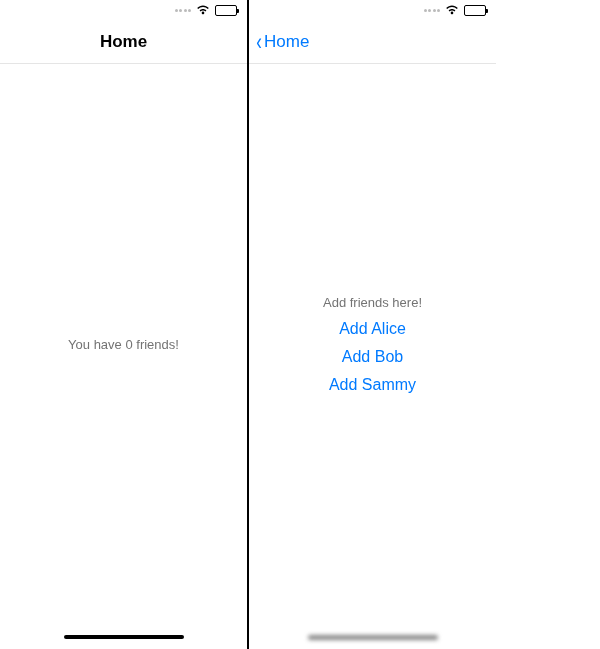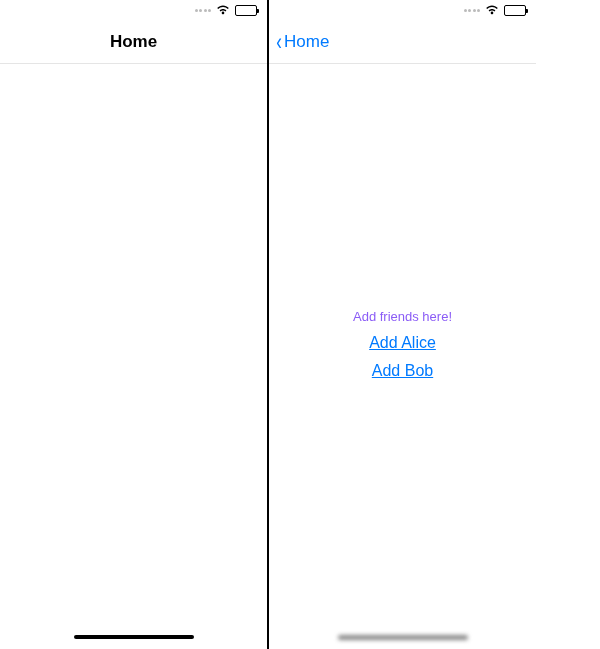--- a/index.html
+++ b/index.html
@@ -5,21 +5,21 @@
     * { margin: 0; padding: 0; box-sizing: border-box; }
     body {
       font-family: -apple-system, BlinkMacSystemFont, "Segoe UI", Helvetica, Arial, sans-serif;
       background: #fff;
       width: 600px;
       height: 649px;
       display: flex;
       overflow: hidden;
     }
     .phone {
-      width: 268px;
+      width: 248px;
       height: 649px;
       position: relative;
       background: #fff;
       display: flex;
       flex-direction: column;
     }
     .phone.left { border-right: 1px solid #000; }
     .phone.right { border-left: 1px solid #000; }
 
     
@@ -102,28 +102,27 @@
       display: flex;
       flex-direction: column;
       align-items: center;
       justify-content: center;
       gap: 10px;
       padding: 0 12px;
     }
     .content.friends { justify-content: center; }
     .label-text {
       font-size: 13px;
-      color: #8b5cf6;
+      color: #737373;
       text-align: center;
     }
     .link-button {
       font-size: 16px;
       color: #007AFF;
       text-align: center;
-      text-decoration: underline;
     }
 
     
     .home-indicator-wrap {
       height: 24px;
       display: flex;
       align-items: center;
       justify-content: center;
     }
     .home-indicator {
@@ -156,20 +155,21 @@
       </svg>
     </span>
     <span class="battery"><span class="fill"></span></span>
   </div>
 
   <div class="navbar">
     <div class="title">Home</div>
   </div>
 
   <div class="content">
+    <div class="label-text">You have 0 friends!</div>
   </div>
 
   <div class="home-indicator-wrap">
     <div class="home-indicator"></div>
   </div>
 </div>
 
 <div class="phone right">
   <div class="statusbar">
     <span class="signal-dots">
@@ -190,18 +190,19 @@
     <div class="back-button">
       <span class="chev">‹</span>
       <span>Home</span>
     </div>
   </div>
 
   <div class="content friends">
     <div class="label-text">Add friends here!</div>
     <div class="link-button">Add Alice</div>
     <div class="link-button">Add Bob</div>
+    <div class="link-button">Add Sammy</div>
   </div>
 
   <div class="home-indicator-wrap">
     <div class="home-indicator blur"></div>
   </div>
 </div>
 
 </body></html>

